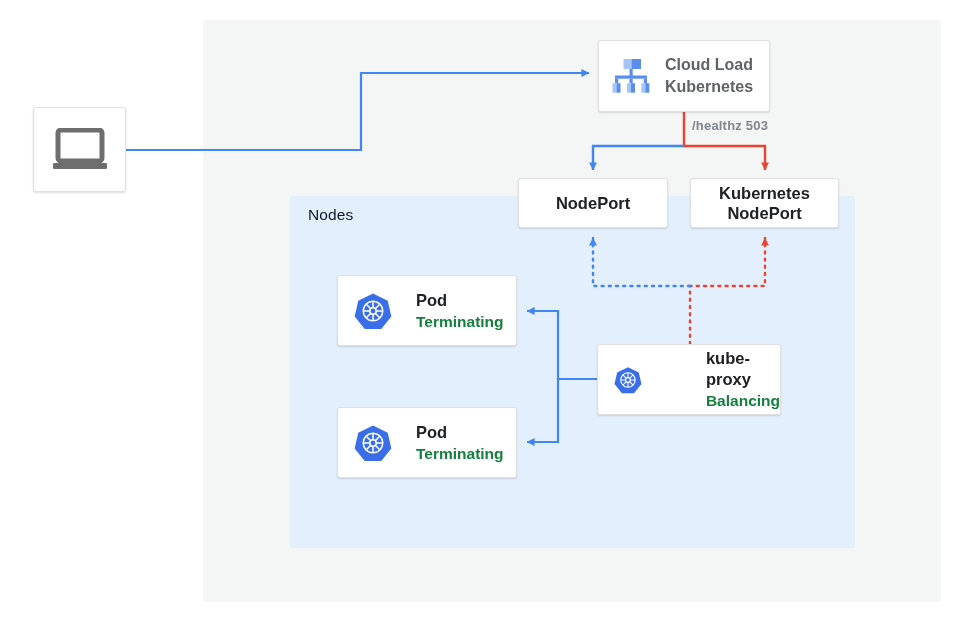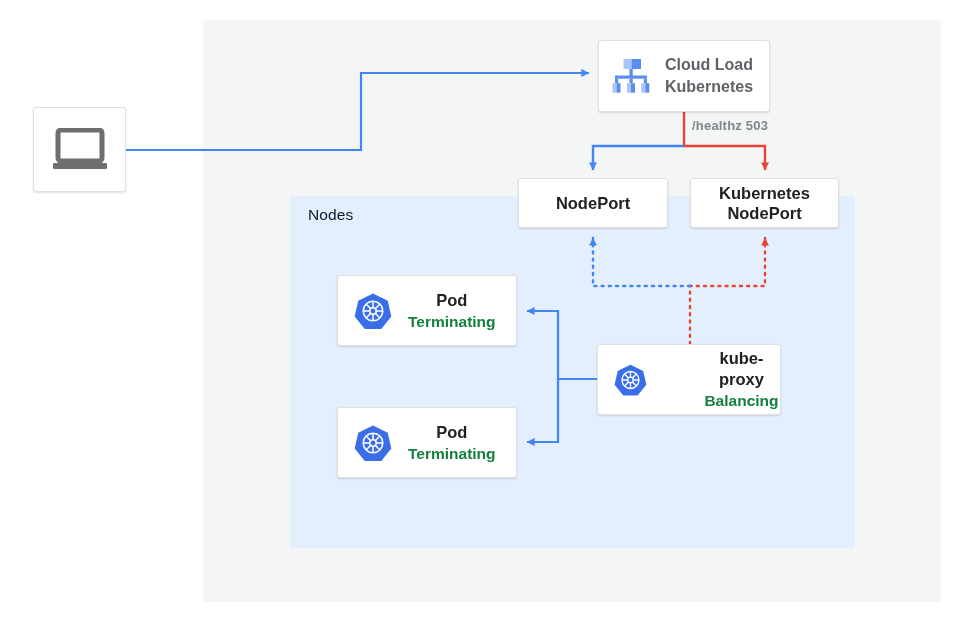--- a/index.html
+++ b/index.html
@@ -87,21 +87,21 @@
     width: 149px; height: 50px;
     font-size: 16.5px;
     line-height: 20px;
   }
 
   
   .entity-card {
     display: flex; align-items: center;
     padding-left: 16px;
   }
-  .entity-text { margin-left: 16px; text-align: center; }
+  .entity-text { margin-left: 24px; }
   .entity-title {
     font-size: 16.5px;
     color: #202124;
     line-height: 21px;
   }
   .entity-sub {
     font-size: 15.5px;
     color: #15803d;
     line-height: 21px;
   }

